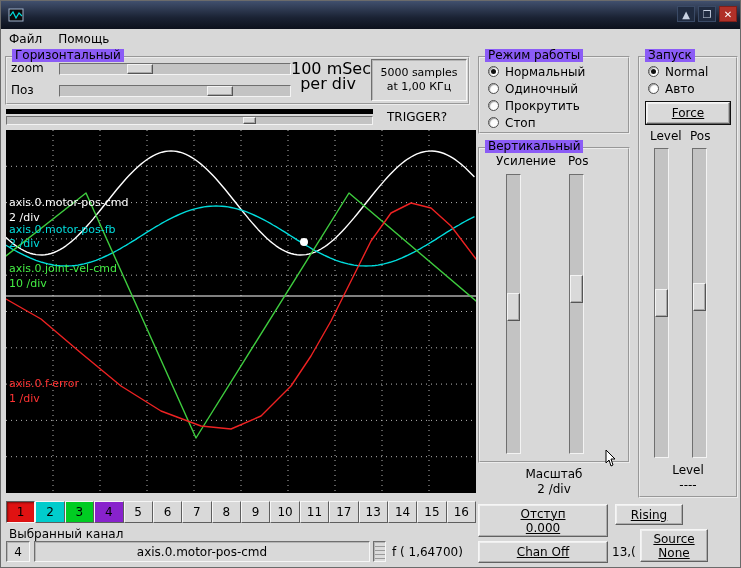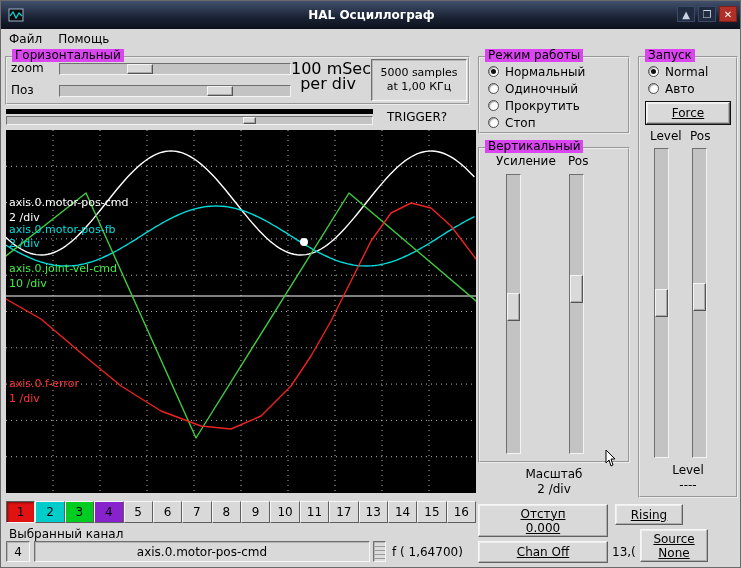--- a/index.html
+++ b/index.html
@@ -18,21 +18,21 @@
   #app-icon { position:absolute; left:7px; top:6px; }
   #win-controls { position:absolute; right:5px; top:5px; display:flex; }
   .tbtn { width:18px; height:16px; margin-left:3px; display:flex; align-items:center; justify-content:center;
     font-size:10px; color:#c9d2e2; border:1px solid #3a4a66; background:#202b40; }
   .tbtn.close { background:#b03028; color:#fff; border-color:#7e1f1a; }
   
   #menubar { position:absolute; left:0; top:28px; width:741px; height:20px; background:#d8d8d8; display:flex; align-items:center; }
   .menu-item { padding:2px 8px; }
   
   .frame { position:absolute; border:2px groove #ececec; }
-  .frame-title { position:absolute; top:-9px; left:5px; background:#d946ef; padding:0 3px; line-height:13px; white-space:nowrap; }
+  .frame-title { position:absolute; top:-9px; left:5px; background:#8b5cf6; padding:0 3px; line-height:13px; white-space:nowrap; }
   
   .btn { position:absolute; background:#d9d9d9; border:1px solid; border-color:#f6f6f6 #616161 #616161 #f6f6f6;
     box-shadow:inset -1px -1px 0 #adadad, inset 1px 1px 0 #efefef;
     display:flex; align-items:center; justify-content:center; text-align:center; cursor:default;text-decoration:underline; }
   .btn.two-line { flex-direction:column; line-height:14px; }
   .btn.focus { outline:1px solid #101010; }
   
   .sunken { position:absolute; background:#d9d9d9; border:1px solid; border-color:#6f6f6f #f6f6f6 #f6f6f6 #6f6f6f;
     box-shadow:inset 1px 1px 0 #b5b5b5; display:flex; align-items:center; justify-content:center; text-align:center; }
   
@@ -58,21 +58,20 @@
 </head>
 <body>
 
 <div id="titlebar">
   <span id="app-icon">
     <svg width="16" height="16" viewBox="0 0 16 16">
       <rect x="1" y="2" width="14" height="12" fill="#0a0a0a" stroke="#9fb2cc"></rect>
       <polyline points="2,9 5,5 8,11 11,6 14,9" fill="none" stroke="#00dddd" stroke-width="1.2"></polyline>
     </svg>
   </span>
-  <span id="title-text">HAL Осциллограф</span>
   <span id="win-controls">
     <span class="tbtn">▲</span>
     <span class="tbtn">❐</span>
     <span class="tbtn close">✕</span>
   </span>
 </div>
 
 <div id="menubar">
   <span class="menu-item">Файл</span>
   <span class="menu-item">Помощь</span>

